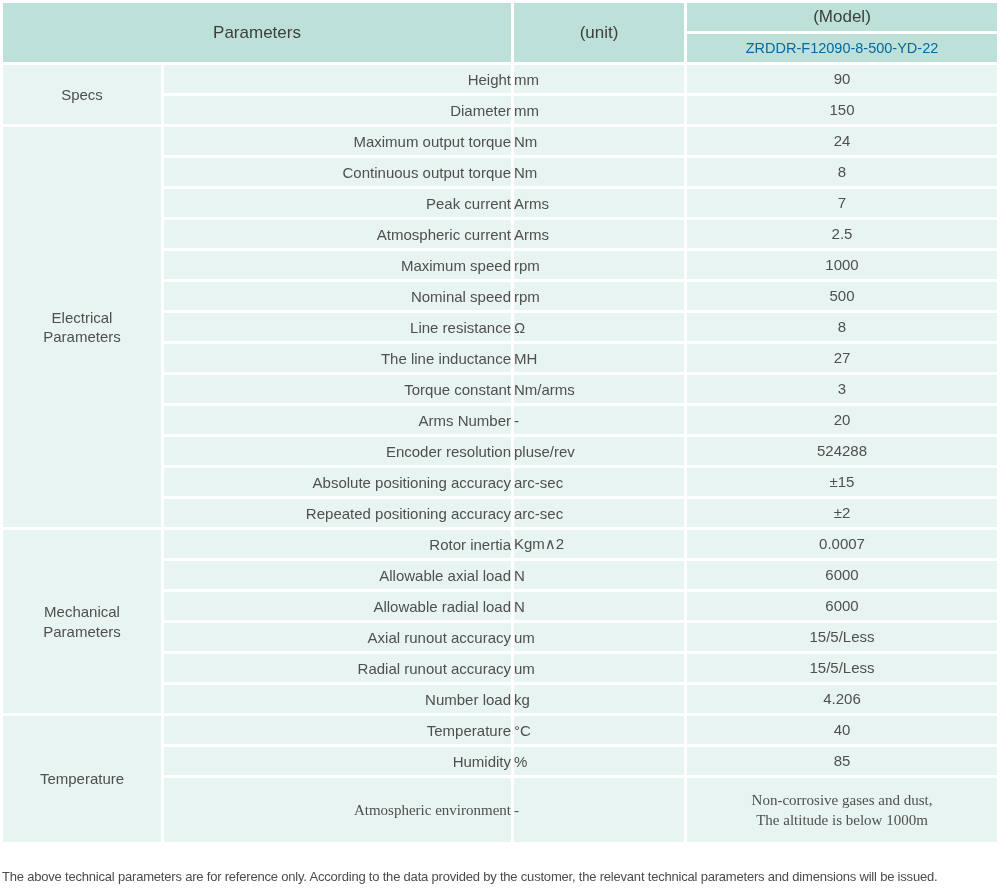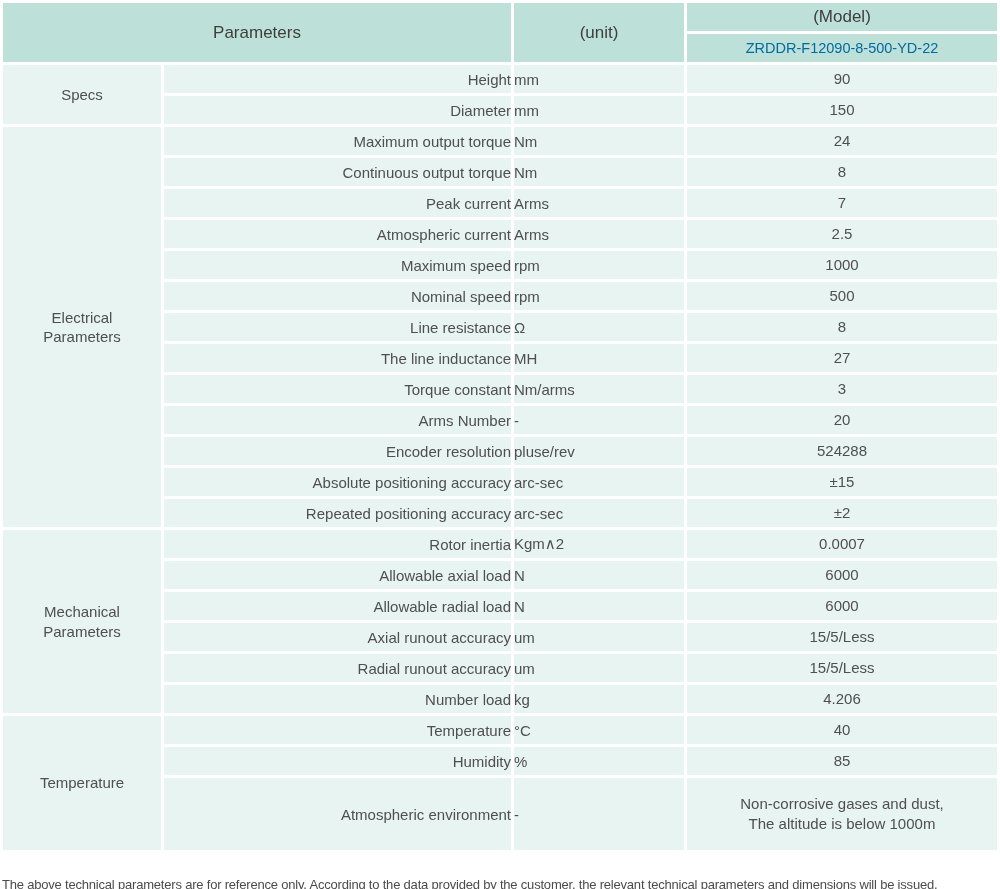--- a/index.html
+++ b/index.html
@@ -38,21 +38,21 @@
     background: #bde1d9;
     color: #3e3e3e;
     font-size: 17px;
     text-align: center;
   }
   thead th.model-value-cell {
     font-size: 14.5px;
     color: #0369a1;
   }
   tbody tr { height: 28px; }
-  tbody tr.tall-row { height: 72px; }
+  tbody tr.tall-row { height: 64px; font-family: Liberation Serif, serif; }
   tbody td {
     background: #e8f4f1;
     color: #4f4f4f;
     font-size: 15px;
   }
   td.section-cell {
     text-align: center;
     padding: 0 29px;
     line-height: 1.3;
   }

